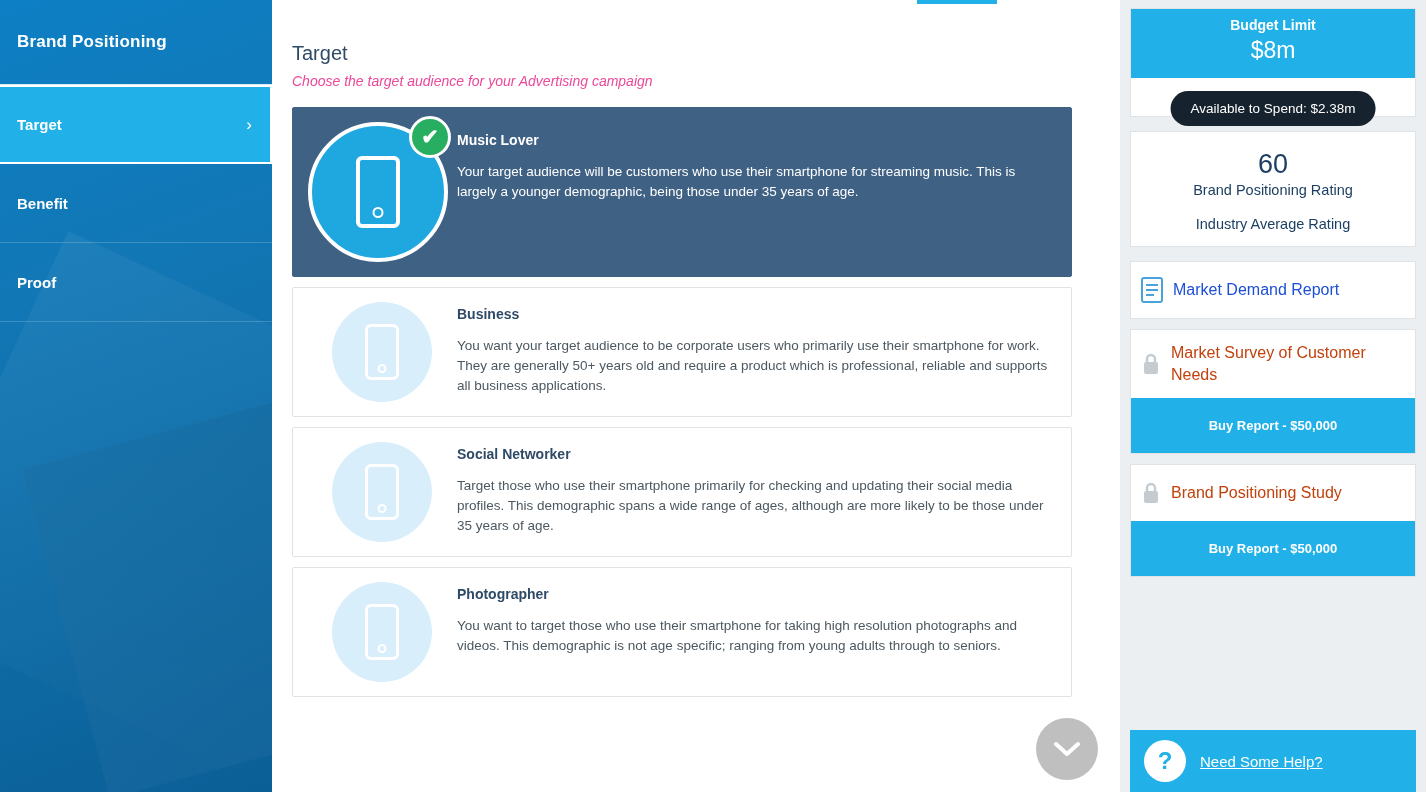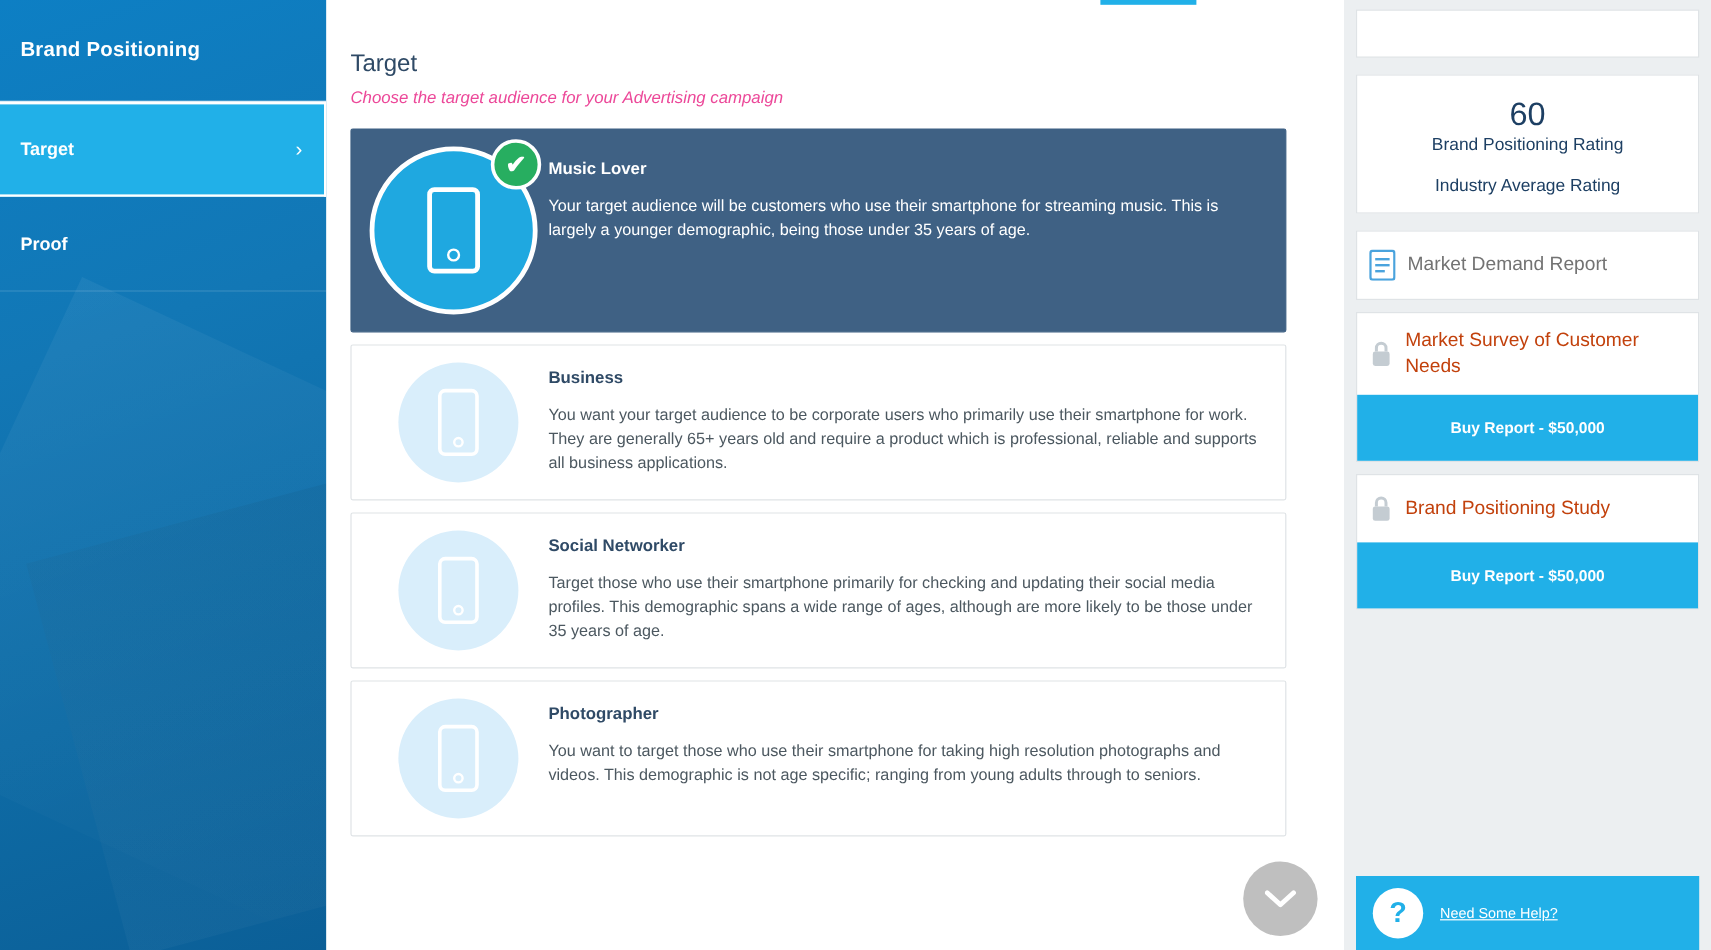--- a/index.html
+++ b/index.html
@@ -277,21 +277,21 @@
     position: relative;
   }
   .report-inner {
     display: flex;
     align-items: center;
     padding: 12px 10px;
     min-height: 56px;
   }
   .report-label {
     font-size: 16px;
-    color: #737373;
+    color: #1d4ed8;
     line-height: 22px;
   }
   .report-label.locked { color: #c2410c; }
   .doc-icon {
     width: 22px; height: 26px;
     margin-right: 10px;
     flex: 0 0 22px;
     position: relative;
   }
   .lock-icon {
@@ -325,37 +325,40 @@
     color: #21b0e8;
     font-size: 24px;
     font-weight: bold;
     display: flex;
     align-items: center;
     justify-content: center;
     margin-right: 14px;
   }
   .help-text {
     color: #ffffff;
-    font-size: 12px;
+    font-size: 15px;
     text-decoration: underline;
   }
 </style>
 </head>
 <body>
 
 <div class="app">
 
   <div class="sidebar">
     <div class="sidebar-title">Brand Positioning</div>
 
     <div class="nav-item active">
       <span>Target</span>
       <span class="chev">›</span>
     </div>
 
+    <div class="nav-item">
+      <span>Benefit</span>
+    </div>
 
     <div class="nav-item">
       <span>Proof</span>
     </div>
 
   </div>
 
   <div class="main">
     <div class="top-tab-stub"></div>
 
@@ -377,21 +380,21 @@
       </div>
 
       <div class="card">
         <div class="card-iconwrap">
           <div class="circle">
             <div class="phone"></div>
           </div>
         </div>
         <div class="card-body">
           <div class="card-title">Business</div>
-          <p class="card-text">You want your target audience to be corporate users who primarily use their smartphone for work. They are generally 65+ years old and require a product which is professional, reliable and supports all business applications.</p>
+          <p class="card-text">You want your target audience to be corporate users who primarily use their smartphone for work. They are generally 50+ years old and require a product which is professional, reliable and supports all business applications.</p>
         </div>
       </div>
 
       <div class="card">
         <div class="card-iconwrap">
           <div class="circle">
             <div class="phone"></div>
           </div>
         </div>
         <div class="card-body">
@@ -416,20 +419,24 @@
     <div class="scroll-down">
       <svg width="26" height="16" viewBox="0 0 26 16">
         <polyline points="2,3 13,13 24,3" fill="none" stroke="#ffffff" stroke-width="4" stroke-linecap="round" stroke-linejoin="round"></polyline>
       </svg>
     </div>
   </div>
 
   <div class="rightpanel">
 
     <div class="panel-block">
+      <div class="budget-head">
+        <div class="budget-label">Budget Limit</div>
+        <div class="budget-value">$8m</div>
+      </div>
       <div class="budget-spacer"></div>
       <div class="budget-pill">Available to Spend: $2.38m</div>
     </div>
 
     <div class="panel-block">
       <div class="ratings">
         <div class="rating-num">60</div>
         <div class="rating-lbl">Brand Positioning Rating</div>
         <div class="rating-lbl last">Industry Average Rating</div>
       </div>

